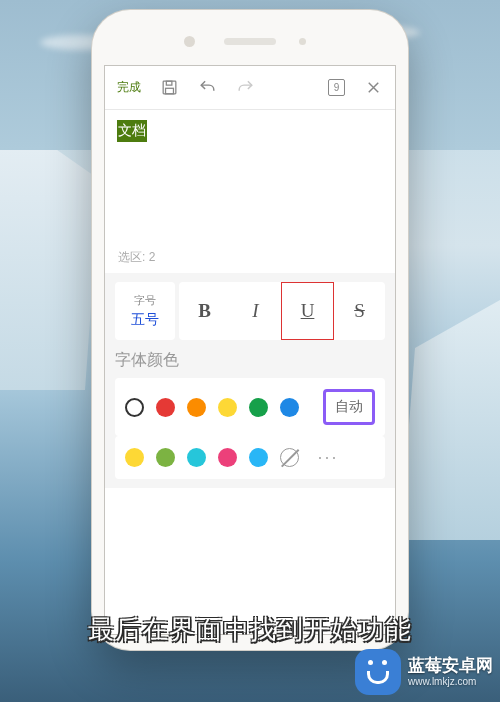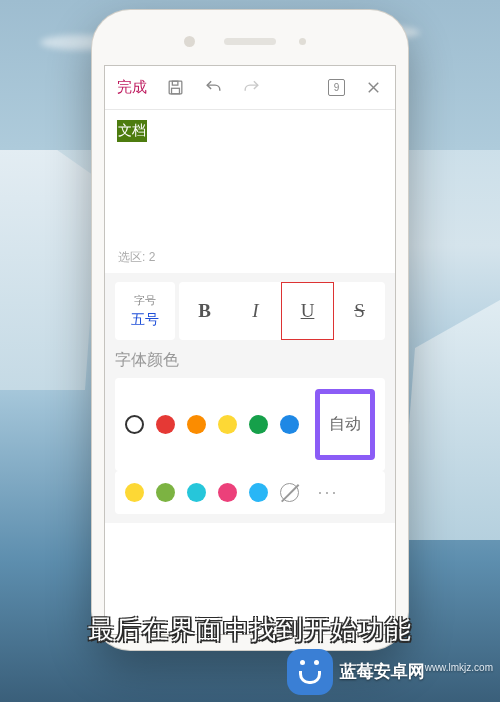--- a/index.html
+++ b/index.html
@@ -10,21 +10,21 @@
 .sky{position:absolute;top:0;left:0;right:0;height:150px;background:linear-gradient(180deg,#9ebdd0 0%,#aecbdb 100%)}
 .cloud{position:absolute;width:80px;height:15px;background:rgba(255,255,255,0.5);border-radius:50%;filter:blur(3px)}
 .c1{top:35px;left:40px}
 .c2{top:25px;right:80px;width:90px}
 .phone{position:absolute;top:10px;left:92px;width:316px;height:640px;background:#f9f8f6;border-radius:38px;box-shadow:0 0 0 1px #d0cec8,0 18px 45px rgba(0,0,0,0.32)}
 .speaker{position:absolute;top:28px;left:50%;transform:translateX(-50%);width:52px;height:7px;background:#e4e2dd;border-radius:4px}
 .cam{position:absolute;top:26px;left:92px;width:11px;height:11px;background:#ddd9d2;border-radius:50%}
 .sensor{position:absolute;top:28px;right:102px;width:7px;height:7px;background:#e0ddd6;border-radius:50%}
 .screen{position:absolute;top:55px;left:12px;right:12px;bottom:15px;background:#fff;border:1px solid #c5c3be;overflow:hidden}
 .topbar{height:44px;border-bottom:1px solid #e8e8e8;display:flex;align-items:center;padding:0 12px;color:#666;gap:19px}
-.tb-done{font-size:15px;color:#be185d}
+.tb-done{font-size:12px;color:#4d7c0f}
 .tb-sp{flex:1}
 .tb-ic{width:19px;height:19px;display:flex;align-items:center;justify-content:center;color:#888}
 .tb-ic svg{width:100%;height:100%}
 .doc{padding:10px 12px;height:163px;position:relative}
 .sel{display:inline-block;background:#4d7c0f;color:#fff;font-size:14px;padding:2px 1px;position:relative}
 .selinfo{position:absolute;bottom:7px;left:13px;font-size:12px;color:#aaa}
 .tabrow{height:42px;border-top:1px solid #e8e8e8;display:flex;align-items:center;padding:0 8px;gap:13px}
 .tr-ic{width:22px;height:22px;display:flex;align-items:center;justify-content:center;color:#888}
 .tr-ic svg{width:100%;height:100%}
 .tab{font-size:14px;color:#555;padding:10px 6px;position:relative}
@@ -40,31 +40,31 @@
 .fmt{flex:1;height:58px;gap:0}
 .fbtn{flex:1;display:flex;align-items:center;justify-content:center;font-size:19px;color:#555;font-family:Georgia,serif;height:100%}
 .fbtn.b{font-weight:bold}
 .fbtn.i{font-style:italic}
 .fbtn.u{text-decoration:underline}
 .fbtn.s{text-decoration:line-through}
 .sec-l{font-size:16px;color:#999;margin-bottom:7px}
 .colors{background:#fff;border-radius:4px;padding:11px 10px;display:flex;align-items:center;gap:12px}
 .dot{width:19px;height:19px;border-radius:50%}
 .dot.ring{background:#fff;border:2.5px solid #333}
-.auto{margin-left:auto;font-size:16px;color:#666;border:5px solid #8b5cf6;border-radius:4px;padding:20px 9px}
+.auto{margin-left:auto;font-size:14px;color:#666;border:3px solid #8b5cf6;border-radius:4px;padding:6px 9px}
 .hl{margin-top:10px}
 .none-ic{width:19px;height:19px;border:1.5px solid #999;border-radius:50%;position:relative}
 .none-ic::after{content:"";position:absolute;width:1.5px;height:24px;background:#999;left:50%;top:50%;transform:translate(-50%,-50%) rotate(45deg)}
 .more{font-size:18px;color:#aaa;letter-spacing:1px;margin-left:6px}
 .caption{position:absolute;bottom:55px;left:50%;transform:translateX(-50%);font-size:26px;color:#fff;text-shadow:-1.5px -1.5px 0 #2a2a2a,1.5px -1.5px 0 #2a2a2a,-1.5px 1.5px 0 #2a2a2a,1.5px 1.5px 0 #2a2a2a;white-space:nowrap;letter-spacing:1px;font-weight:400}
 .badge{position:absolute;bottom:7px;right:7px;display:flex;align-items:center;gap:7px}
 .badge-ic{width:46px;height:46px;background:#3a7fd5;border-radius:14px;display:flex;align-items:center;justify-content:center;position:relative}
 .badge-ic::before{content:"";position:absolute;width:16px;height:10px;border:3px solid #fff;border-top:none;border-radius:0 0 10px 10px;bottom:11px}
 .badge-ic::after{content:"";position:absolute;width:5px;height:5px;background:#fff;border-radius:50%;top:11px;left:13px;box-shadow:14px 0 0 #fff}
-.badge-t{display:flex;flex-direction:row;line-height:1.15}
+.badge-t{display:flex;flex-direction:column;line-height:1.15}
 .badge-n{font-size:17px;color:#fff;font-weight:bold;text-shadow:0 1px 2px rgba(0,0,0,0.5)}
 .badge-u{font-size:10px;color:#e0eaf2;text-shadow:0 1px 2px rgba(0,0,0,0.4)}
 .pg-box{border:1.3px solid #888;border-radius:2px;width:17px;height:17px;display:flex;align-items:center;justify-content:center;font-size:10px;color:#888}
 </style>
 </head>
 <body>
 
 <div class="glacier"></div>
 <div class="sky"></div>
 <div class="cloud c1"></div>

